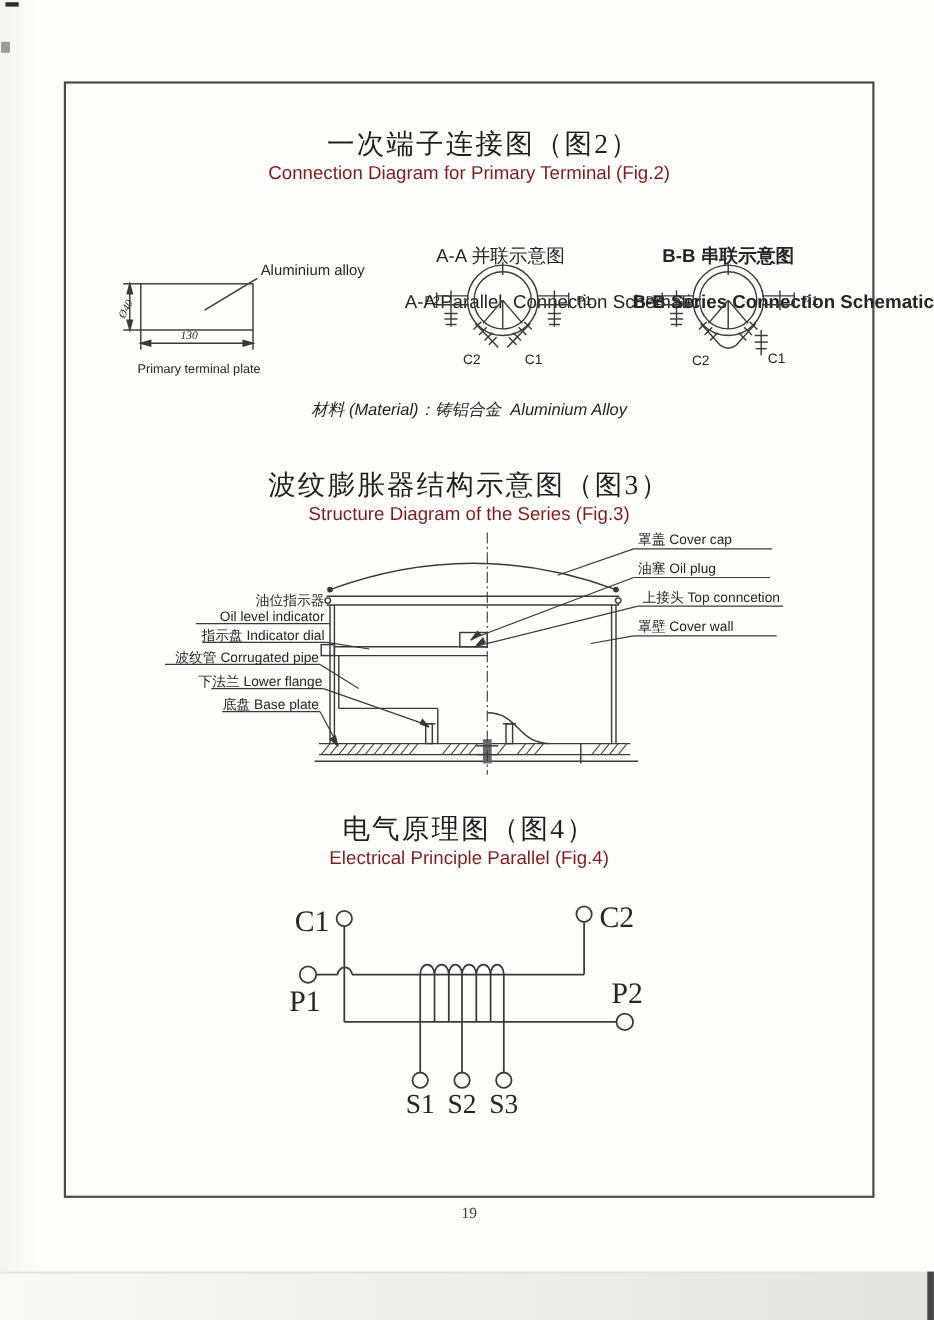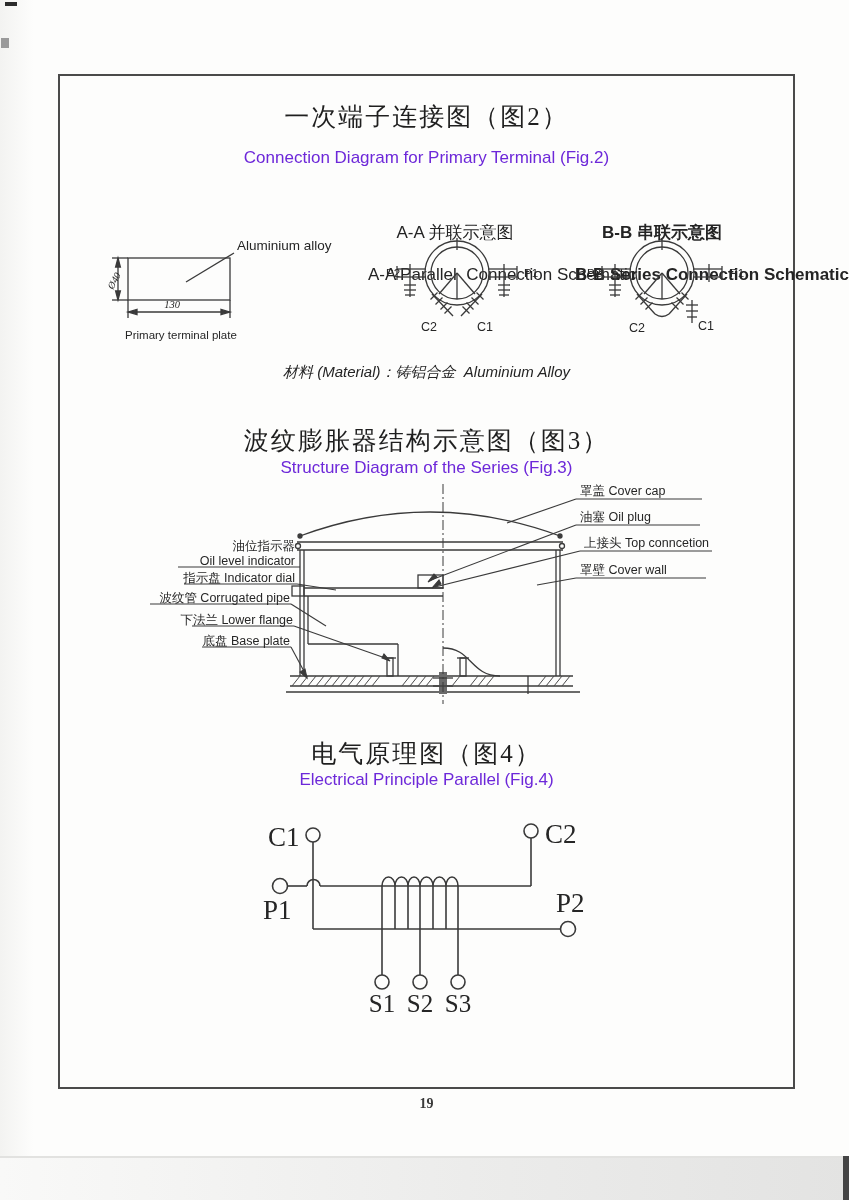--- a/index.html
+++ b/index.html
@@ -17,42 +17,42 @@
     background:linear-gradient(90deg,#f3f3f1 0%,#fdfdfc 70%);}
   .bottom-band{left:0;top:1158px;width:849px;height:42px;
     background:linear-gradient(90deg,#f9f9f8 0%,#ececeb 55%,#e3e3e2 100%);}
   .bottom-edge-line{left:0;top:1156px;width:849px;height:2px;background:#e2e2e0;}
   .bottom-right-strip{left:843px;top:1156px;width:6px;height:44px;background:#454545;}
   
   .frame{left:58px;top:74px;width:733px;height:1011px;border:2px solid #4a4a4a;background:transparent;}
   
   .row{left:58px;width:737px;text-align:center;}
   .zh-title{font-family:"Liberation Serif", serif;font-size:25px;letter-spacing:2px;color:#1f1f1f;}
-  .en-title{font-size:17px;color:#6d28d9;}
+  .en-title{font-size:17px;color:#7f1d1d;}
   .sub-hd{font-size:17px;line-height:14px;color:#242424;white-space:pre;}
   .material{font-size:15px;color:#242424;white-space:pre;}
   .pagenum{font-family:"Liberation Serif", serif;font-size:14px;color:#3a3a3a;}
   svg{position:absolute;overflow:visible;}
   svg text{fill:#262626;}
   .dim{font-style:italic;font-family:"Liberation Serif", serif;}
   .cir-lbl{font-family:"Liberation Serif", serif;font-size:27px;}
 </style>
 </head>
 <body>
 
 <div class="abs left-streak"></div>
 <div class="abs mark-top"></div>
 <div class="abs mark-left"></div>
 <div class="abs bottom-edge-line"></div>
 <div class="abs bottom-band"></div>
 <div class="abs bottom-right-strip"></div>
 
 <div class="abs frame"></div>
 
-<div class="abs row zh-title" style="top:100px;">一次端子连接图（图2）</div>
+<div class="abs row zh-title" style="top:114px;margin-left:13px;">一次端子连接图（图2）</div>
 <div class="abs row en-title" style="top:148px;">Connection Diagram for Primary Terminal (Fig.2)</div>
 
 <div class="abs sub-hd" style="left:368px;top:198px;width:174px;text-align:center;">
   <div>A-A 并联示意图</div>
   <div>A-A Parallel  Connection Schematic</div>
 </div>
 <div class="abs sub-hd" style="left:575px;top:198px;width:174px;text-align:center;font-weight:bold;">
   <div>B-B 串联示意图</div>
   <div>B-B Series Connection Schematic</div>
 </div>
@@ -301,13 +301,13 @@
   </g>
   <text x="16" y="34" class="cir-lbl">C1</text>
   <text x="293" y="31" class="cir-lbl">C2</text>
   <text x="11" y="107" class="cir-lbl">P1</text>
   <text x="304" y="100" class="cir-lbl">P2</text>
   <text x="130" y="200" text-anchor="middle" class="cir-lbl" style="font-size:25px">S1</text>
   <text x="168" y="200" text-anchor="middle" class="cir-lbl" style="font-size:25px">S2</text>
   <text x="206" y="200" text-anchor="middle" class="cir-lbl" style="font-size:25px">S3</text>
 </svg>
 
-<div class="abs row pagenum" style="top:1096px;font-weight:bold;">19</div>
+<div class="abs row pagenum" style="top:1096px;">19</div>
 
 </body></html>

